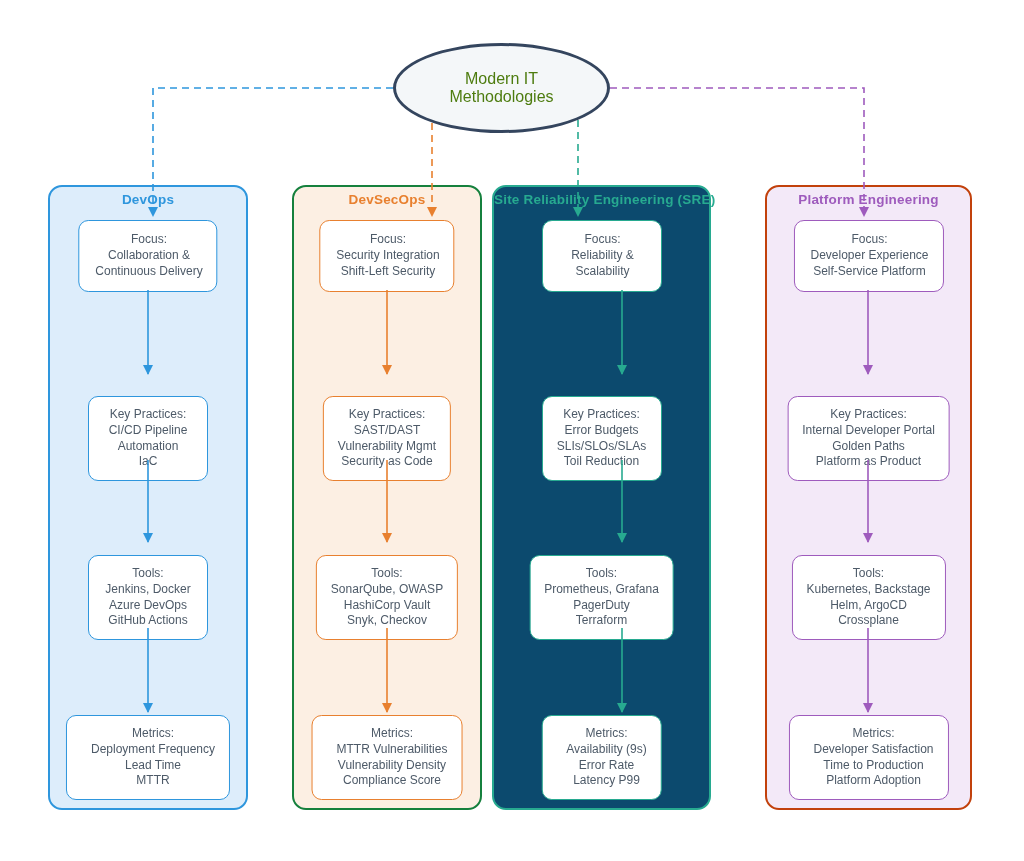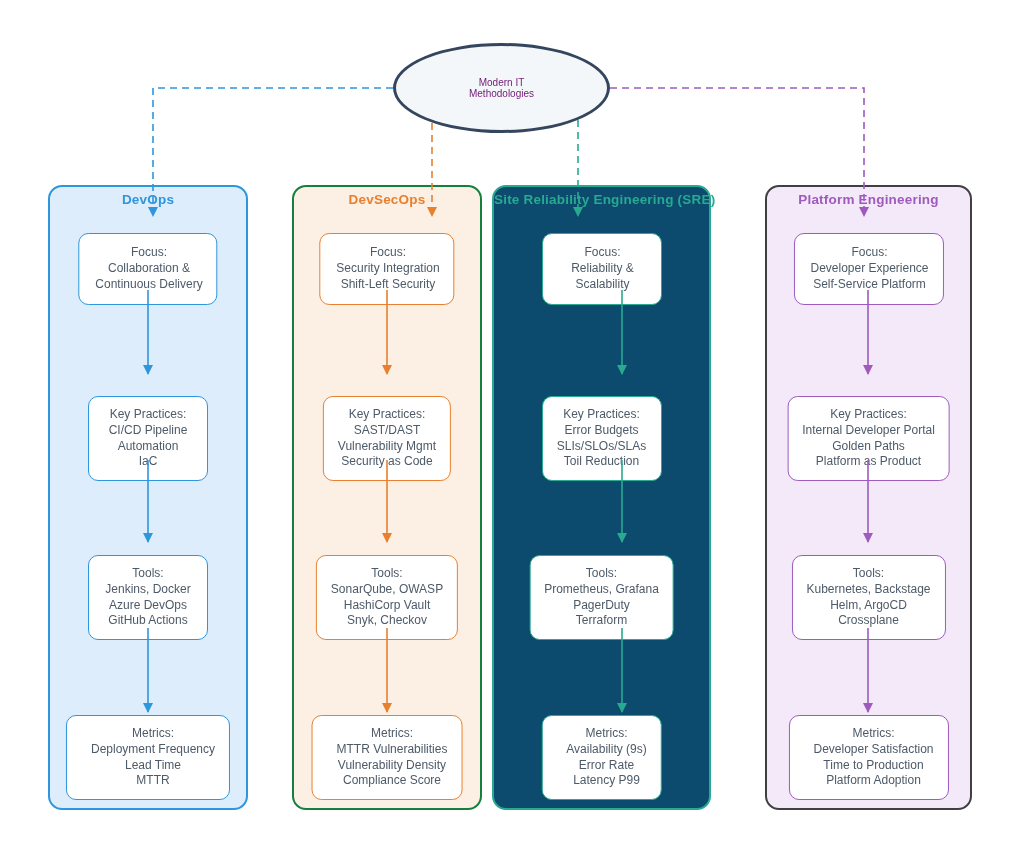--- a/index.html
+++ b/index.html
@@ -6,51 +6,51 @@
   body{
     width:1024px;height:861px;position:relative;background:#ffffff;
     font-family:"Liberation Sans", sans-serif;overflow:hidden;
   }
   .canvas{position:absolute;inset:0;}
   
   .col{position:absolute;top:185px;height:625px;border-radius:14px;box-sizing:border-box;z-index:1;}
   .col-devops   {left:48px; width:200px;background:#ddedfb;border:2px solid #2e96dd;}
   .col-devsecops{left:292px;width:190px;background:#fcefe3;border:2px solid #15803d;}
   .col-sre      {left:492px;width:219px;background:#0c4a6e;border:2px solid #27aa90;}
-  .col-platform {left:765px;width:207px;background:#f3e9f8;border:2px solid #404040;}
+  .col-platform {left:765px;width:207px;background:#f3e9f8;border:2px solid #c2410c;}
   .col-title{
     position:absolute;top:5px;left:0;right:0;margin:0;text-align:center;
     font-size:13.5px;font-weight:bold;white-space:nowrap;letter-spacing:.2px;
   }
   .col-devops   .col-title{color:#2e96dd;}
   .col-devsecops .col-title{color:#e8802f;}
   .col-sre      .col-title{color:#27aa90;}
   .col-platform .col-title{color:#9e5bbd;}
   
   .node{
     position:absolute;left:50%;transform:translateX(-50%);
     background:#ffffff;border-radius:10px;box-sizing:border-box;
     display:flex;align-items:center;justify-content:center;text-align:center;
     font-size:12px;line-height:1.32;color:#4d5a68;white-space:pre-line;
     padding:4px 14px;width:max-content;min-width:120px;max-width:calc(100% - 16px);
   }
   .col-devops    .node{border:1.4px solid #2e96dd;}
   .col-devsecops .node{border:1.4px solid #e8802f;}
   .col-sre       .node{border:1.4px solid #27aa90;}
   .col-platform  .node{border:1.4px solid #9e5bbd;}
-  .node-focus  {top:46px; height:72px;padding-left:16px;}
+  .node-focus  {top:33px; height:72px;padding-left:16px;}
   .node-kp     {top:190px;height:85px;margin-top:19px;}
   .node-tools  {top:368px;height:85px;}
   .node-metrics{top:528px;height:85px;padding-left:24px;}
   
   .ellipse{
     position:absolute;left:393px;top:43px;width:217px;height:90px;
     border:3px solid #34455e;border-radius:50%;background:#f4f7f9;
     display:flex;align-items:center;justify-content:center;text-align:center;
-    font-size:10px;color:#701a75;white-space:pre-line;box-sizing:border-box;z-index:3;
+    font-size:16px;color:#4d7c0f;white-space:pre-line;box-sizing:border-box;z-index:3;
   }
   svg.connectors{position:absolute;inset:0;pointer-events:none;z-index:2;}
 </style>
 </head>
 <body>
 
 <div class="canvas">
 
   <svg class="connectors" width="1024" height="861" viewBox="0 0 1024 861">
     <defs>

